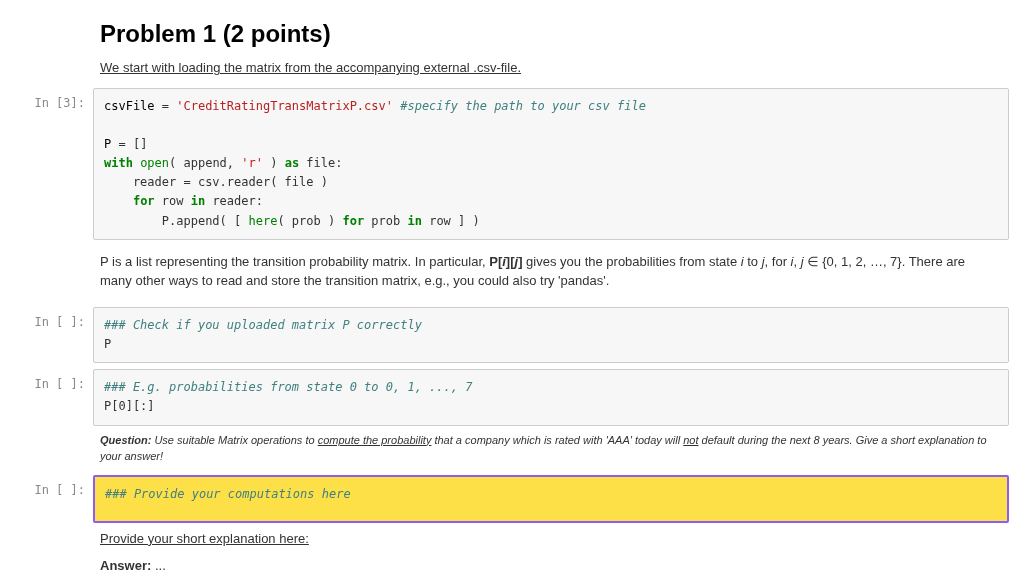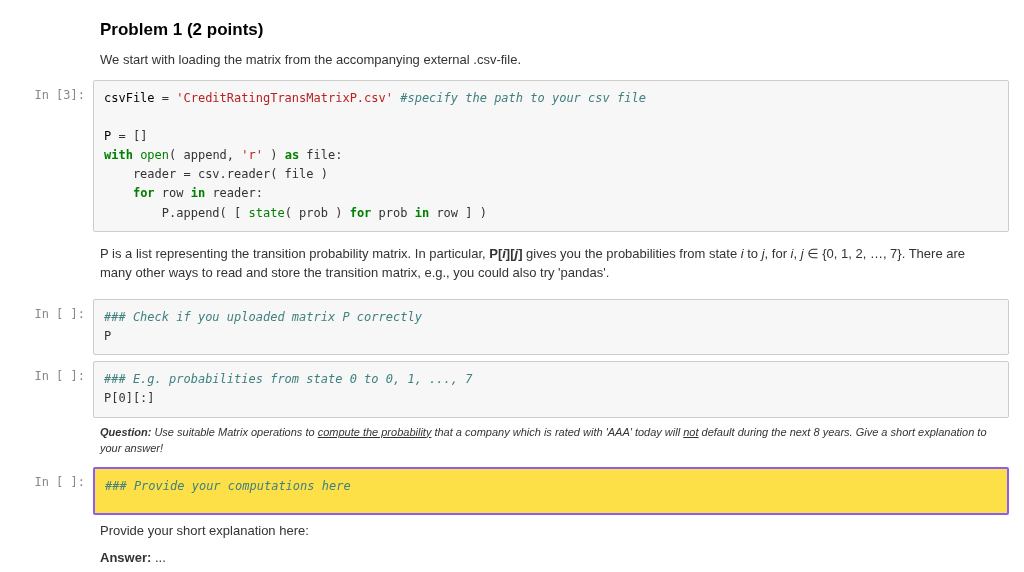--- a/index.html
+++ b/index.html
@@ -8,33 +8,34 @@
       font-size: 13px;
       background: #fff;
       color: #333;
     }
     .notebook-container {
       max-width: 1024px;
       margin: 0 auto;
       padding: 20px 0;
     }
     .problem-title {
-      font-size: 17px;
+      font-size: 24px;
       font-weight: bold;
       margin-left: 100px;
       margin-bottom: 10px;
       color: #000;
     }
     .text-cell {
       margin-left: 100px;
       margin-right: 20px;
       margin-bottom: 10px;
       font-size: 13px;
       color: #333;
       line-height: 1.5;
+      text-decoration: underline;
     }
     .code-cell-wrapper {
       display: flex;
       align-items: stretch;
       margin-bottom: 6px;
       position: relative;
       padding-left: 8px;
     }
     .cell-label {
       width: 85px;
@@ -121,21 +122,21 @@
       <div>
         <span class="kw">with </span><span class="builtin">open</span><span>( append, </span><span class="str">'r'</span><span> ) </span><span class="kw">as</span><span> file:</span>
       </div>
       <div>
         <span>&nbsp;&nbsp;&nbsp;&nbsp;reader = csv.reader( file )</span>
       </div>
       <div>
         <span>&nbsp;&nbsp;&nbsp;&nbsp;</span><span class="kw">for</span><span> row </span><span class="kw">in</span><span> reader:</span>
       </div>
       <div>
-        <span>&nbsp;&nbsp;&nbsp;&nbsp;&nbsp;&nbsp;&nbsp;&nbsp;P.append( [ </span><span class="builtin">state</span><span>( prob ) </span><span class="kw">for</span><span> prob </span><span class="kw">in</span><span> row ] )</span>
+        <span>&nbsp;&nbsp;&nbsp;&nbsp;&nbsp;&nbsp;&nbsp;&nbsp;P.append( [ </span><span class="builtin">here</span><span>( prob ) </span><span class="kw">for</span><span> prob </span><span class="kw">in</span><span> row ] )</span>
       </div>
     </div>
   </div>
 
   <div class="description-cell">
     <span>P is a list representing the transition probability matrix. In particular, <b>P[<i>i</i>][<i>j</i>]</b> gives you the probabilities from state <i>i</i> to <i>j</i>, for <i>i</i>, <i>j</i> ∈ {0, 1, 2, …, 7}. There are many other ways to read and store the transition matrix, e.g., you could also try 'pandas'.</span>
   </div>
 
   <div class="code-cell-wrapper">
     <div class="cell-label">In [ ]:</div>

